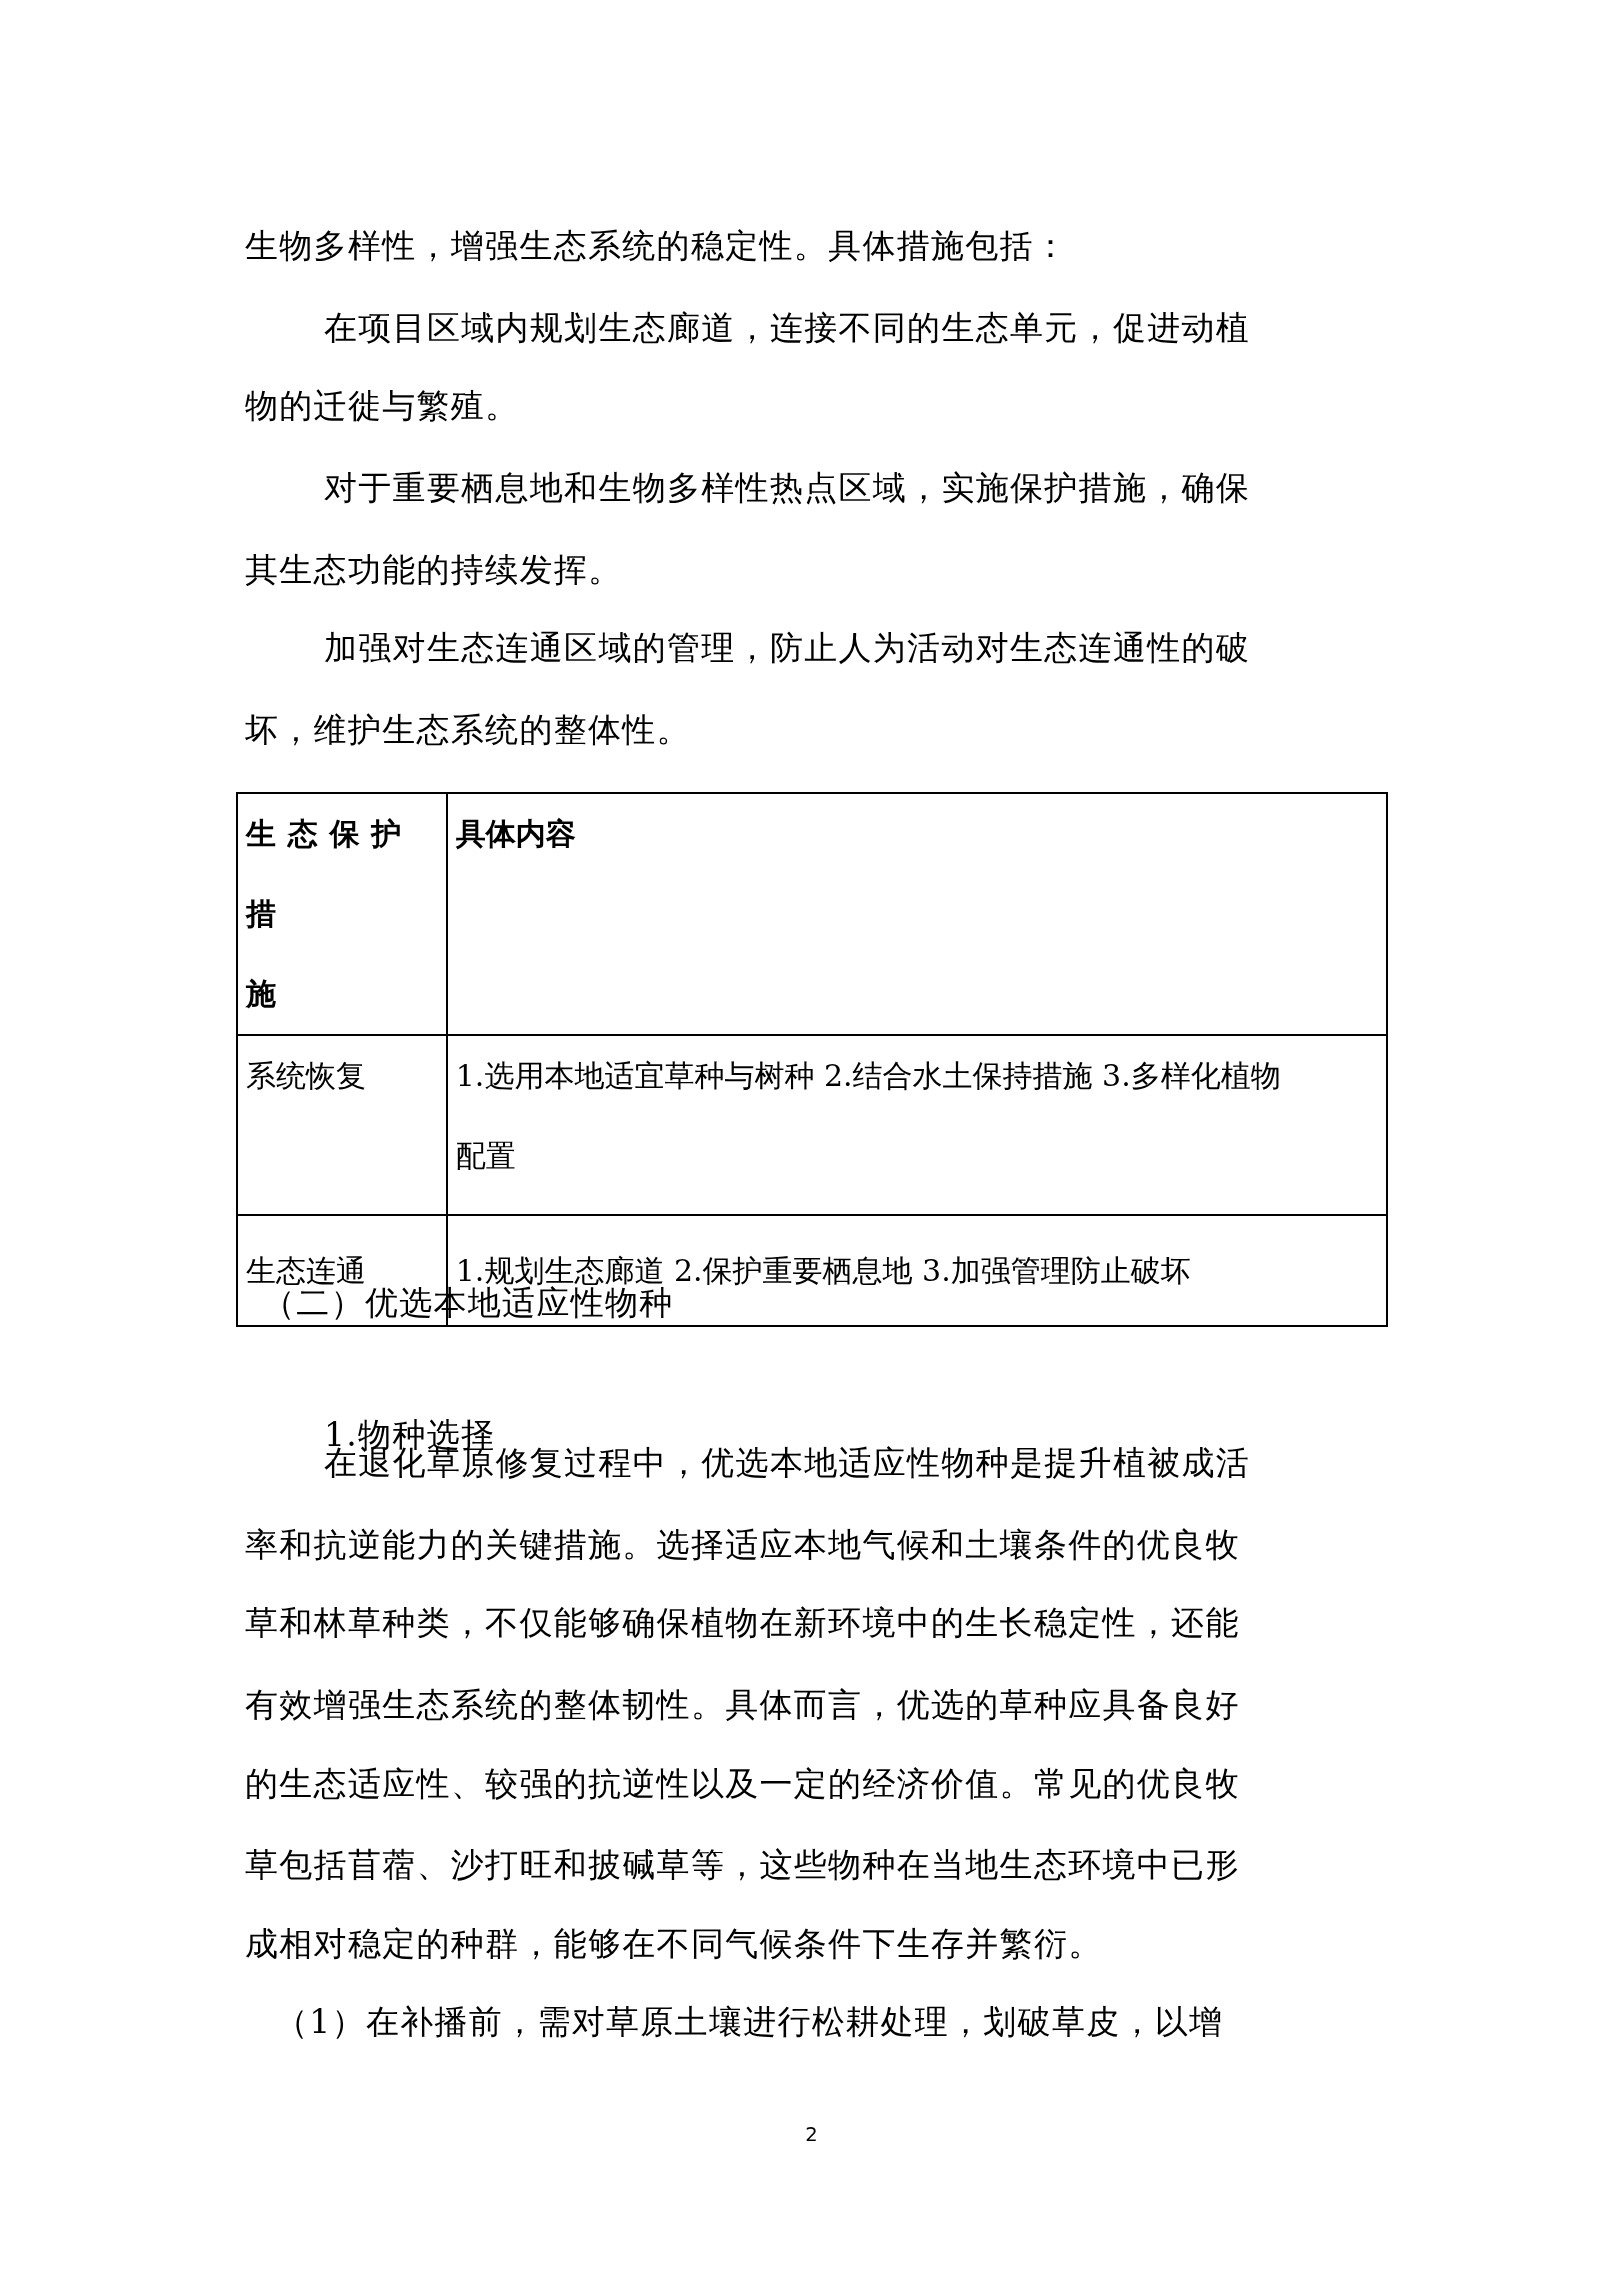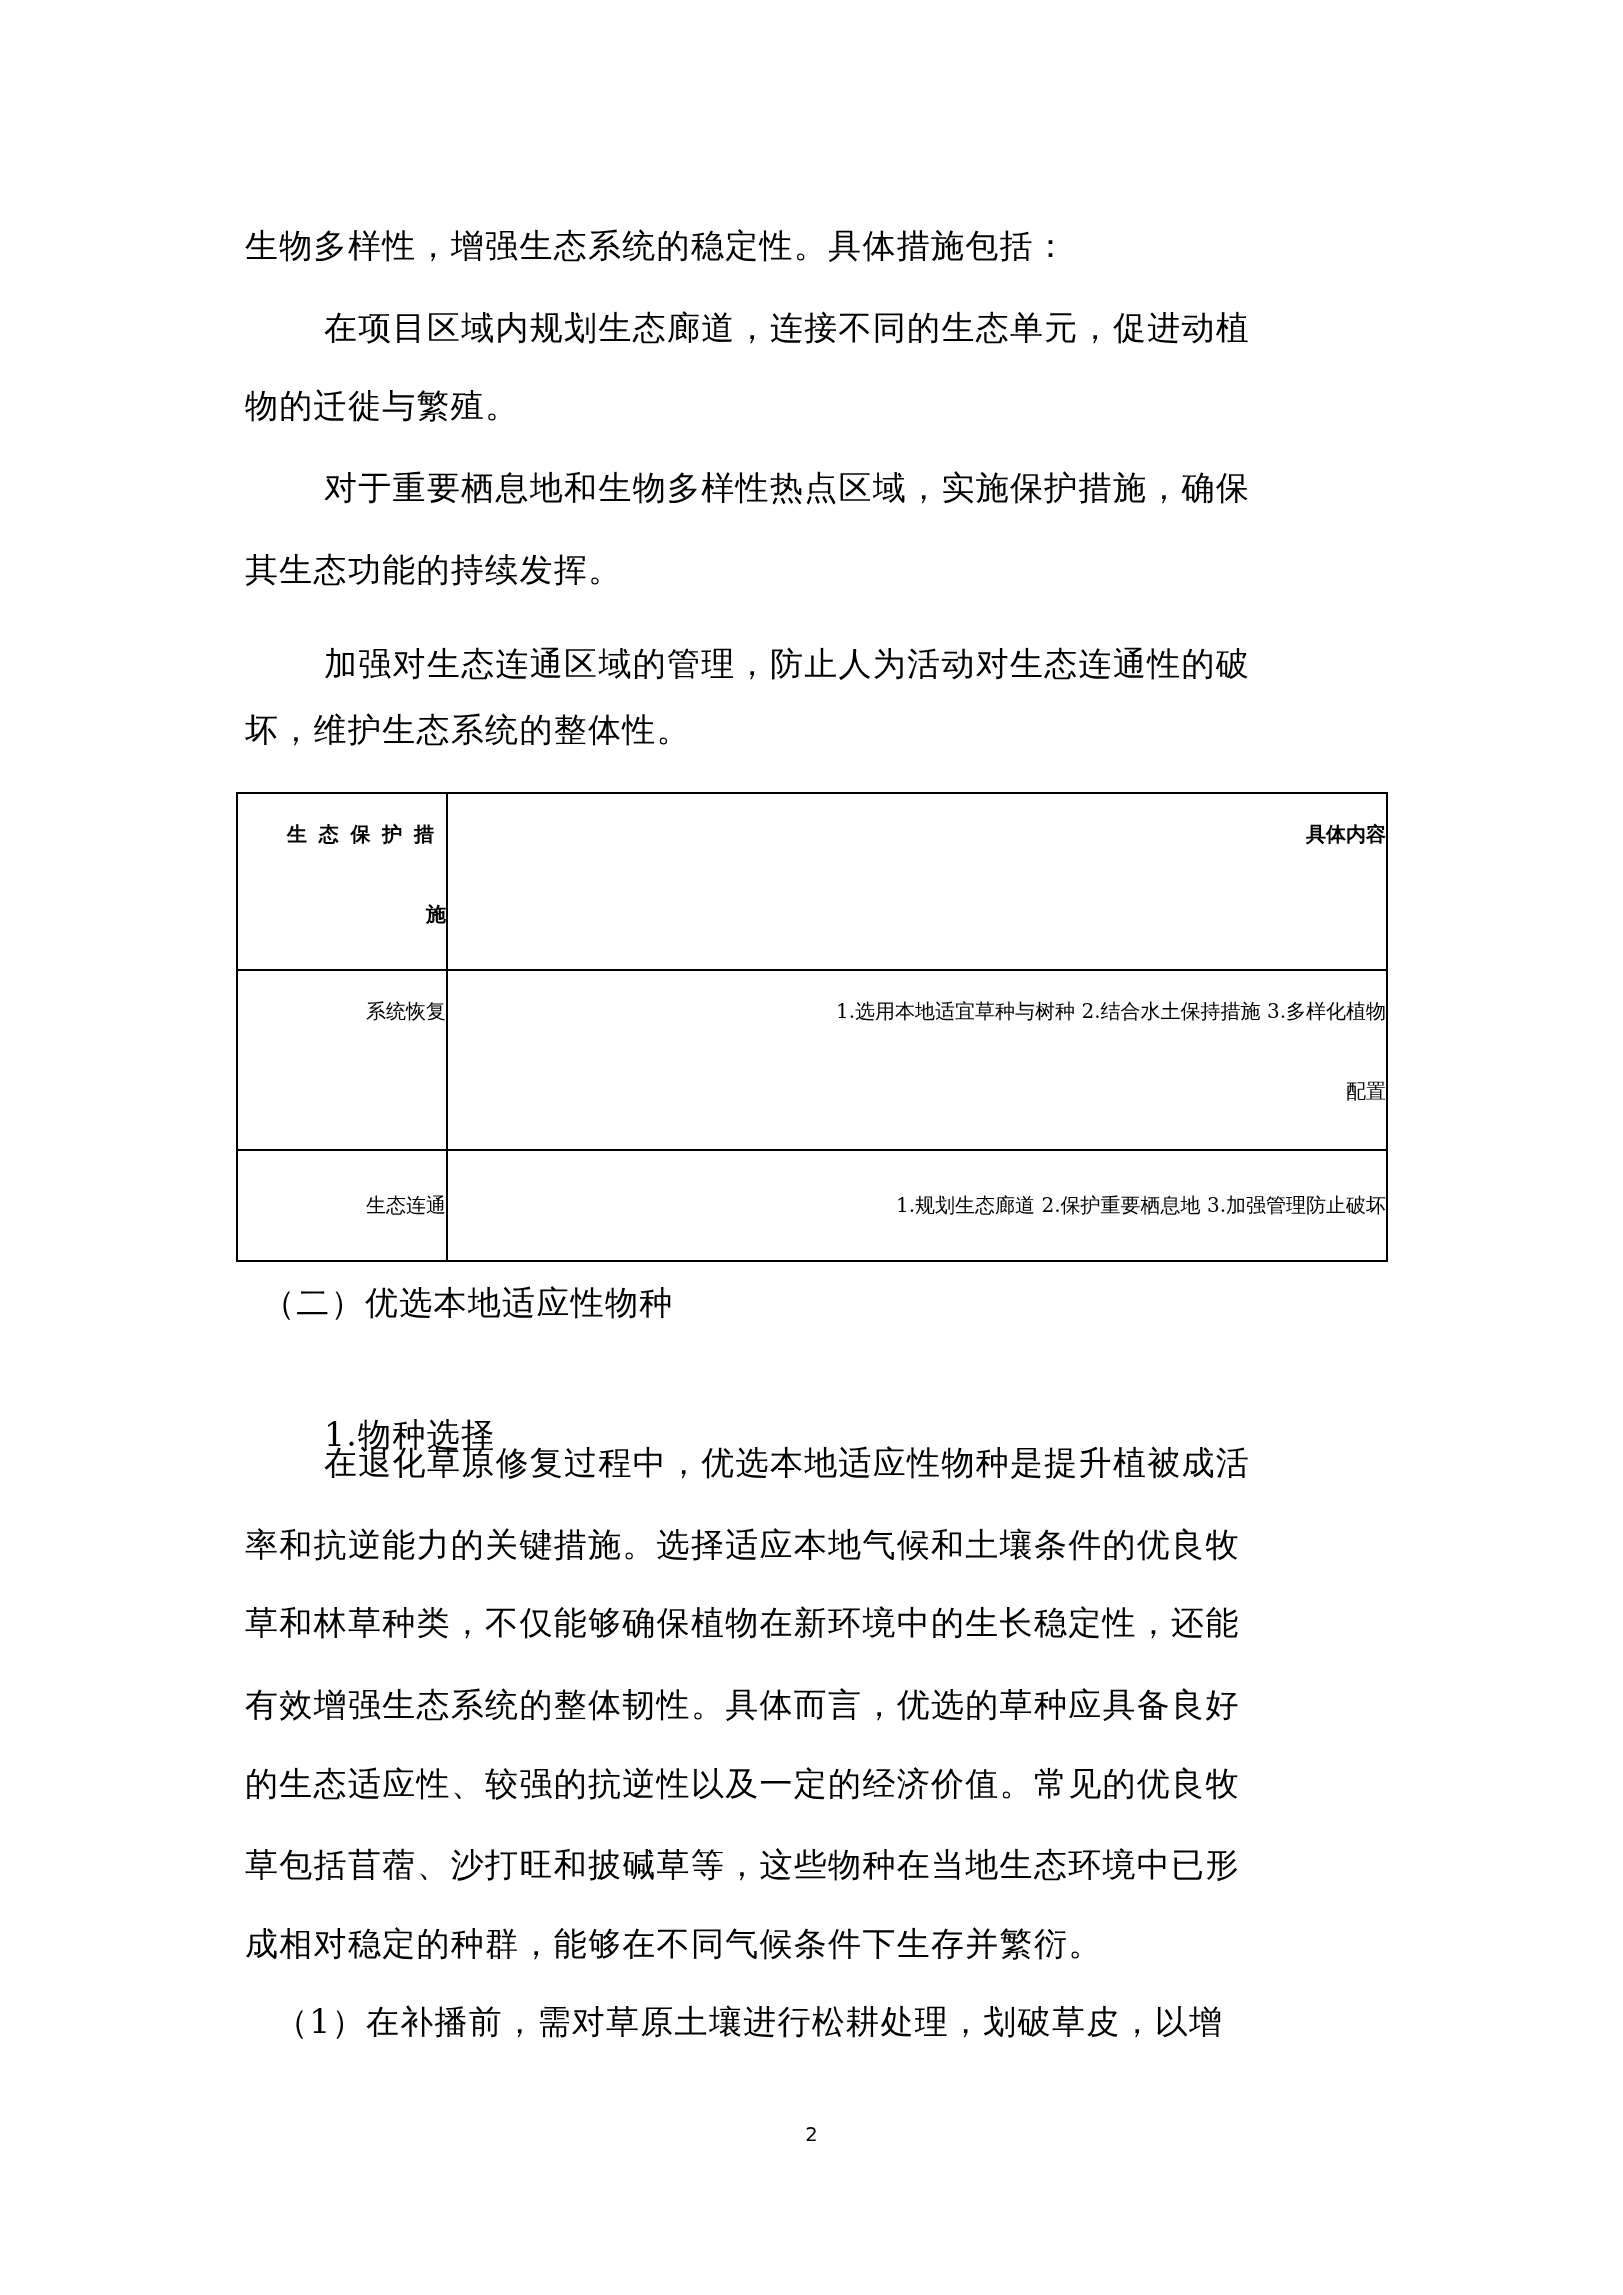--- a/index.html
+++ b/index.html
@@ -3,40 +3,40 @@
 <meta charset="utf-8">
 <style>
   html, body { margin: 0; padding: 0; background: #ffffff; }
   body { width: 1623px; height: 2295px; position: relative; overflow: hidden;
          font-family: "DejaVu Serif", "Liberation Serif", serif; color: #000; }
   .page { position: absolute; left: 0; top: 0; width: 1623px; height: 2295px; }
   .line { position: absolute; left: 245px; font-size: 33px; line-height: 39px;
           white-space: nowrap; letter-spacing: 1.3px; }
   .indent { left: 324px; }
   table.eco { position: absolute; left: 236px; top: 792px; width: 1152px;
-              border-collapse: collapse; font-size: 20px; text-align: right; }
+              border-collapse: collapse; font-size: 30px; }
   table.eco td { border: 2px solid #000; vertical-align: top; padding: 0 0 0 7.9px;
                  line-height: 80px; }
   table.eco td.c1 { width: 200px; }
   .hdr1 { letter-spacing: 11.8px; font-weight: bold; }
   .hdr2 { font-weight: bold; }
   .page-number { position: absolute; top: 2123px; left: 0; width: 1623px; text-align: center;
                  font-family: "DejaVu Sans", "Liberation Sans", sans-serif; font-size: 19.6px; }
 </style>
 </head>
 <body>
 
 <div class="page">
 
   <div class="line" style="top:226px;">生物多样性，增强生态系统的稳定性。具体措施包括：</div>
   <div class="line indent" style="top:308px;text-align:right;">在项目区域内规划生态廊道，连接不同的生态单元，促进动植</div>
   <div class="line" style="top:386px;">物的迁徙与繁殖。</div>
   <div class="line indent" style="top:468px;">对于重要栖息地和生物多样性热点区域，实施保护措施，确保</div>
   <div class="line" style="top:550px;">其生态功能的持续发挥。</div>
-  <div class="line indent" style="top:644px;">加强对生态连通区域的管理，防止人为活动对生态连通性的破</div>
+  <div class="line indent" style="top:628px;">加强对生态连通区域的管理，防止人为活动对生态连通性的破</div>
   <div class="line" style="top:710px;text-align:center;">坏，维护生态系统的整体性。</div>
 
   <table class="eco">
     <tbody>
         <tr>
       <td class="c1" style="height:175px;">
         <div class="hdr1">生态保护措</div>
         <div class="hdr2">施</div>
       </td>
       <td>

